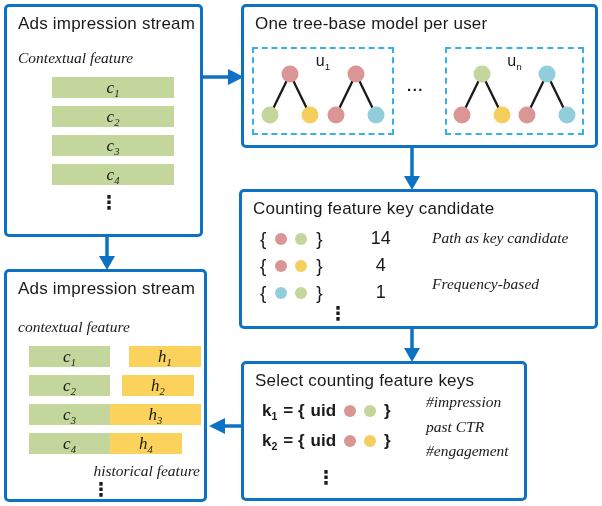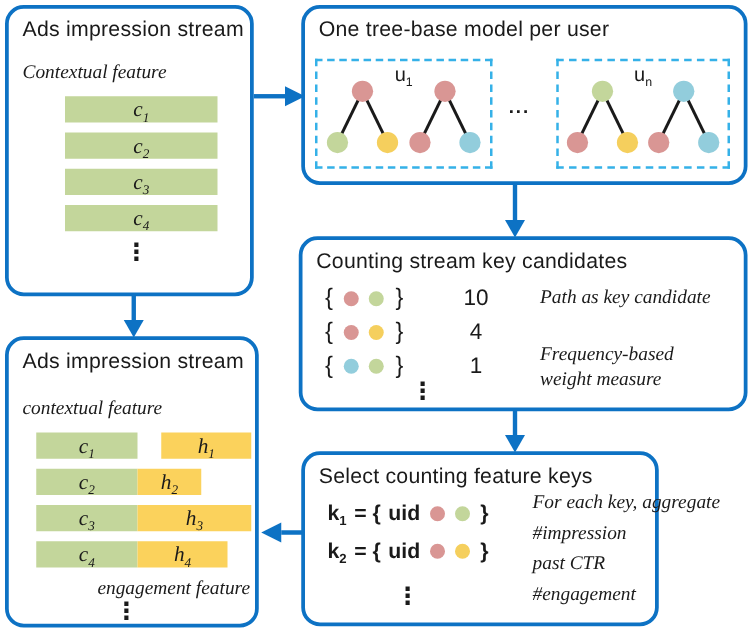--- a/index.html
+++ b/index.html
@@ -2,21 +2,21 @@
 <html style="--frame: #0d72c4; --dashed: #35b1e8; --node-red: #d99694; --node-green: #c3d69b; --node-yellow: #f5cf5d; --node-blue: #92cddc; --bar-green: #c3d69b; --bar-yellow: #fbd25c; --edge: #1a1a1a;"><head>
 <meta charset="utf-8">
 <style>
   html,body{margin:0;padding:0;}
   body{
     width:602px;height:506px;position:relative;background:#ffffff;
     font-family:"Liberation Sans",sans-serif;color:#1a1a1a;overflow:hidden;
   }
   .frame{
     position:absolute;background:#fff;border:3px solid var(--frame,#0d72c4);
-    border-radius:15px;box-sizing:border-box;
+    border-radius:5px;box-sizing:border-box;
   }
   .box-title{
     position:absolute;left:11px;top:7px;font-size:17px;letter-spacing:.2px;white-space:nowrap;
   }
   .serif-italic{
     font-family:"Liberation Serif",serif;font-style:italic;font-size:15.5px;white-space:nowrap;
   }
   sub{font-size:.62em;line-height:0;}
   
   .subtitle{position:absolute;left:11px;}
@@ -132,30 +132,30 @@
             <line x1="31" y1="11" x2="51" y2="52" stroke="#1a1a1a" stroke-width="2.3"></line>
             <circle cx="31" cy="11" r="8.5" fill="#92cddc"></circle>
             <circle cx="11" cy="52" r="8.5" fill="#d99694"></circle>
             <circle cx="51" cy="52" r="8.5" fill="#92cddc"></circle>
           </svg></span>
     </div>
   </div>
 </div>
 
 <div class="frame" style="left:239px;top:189px;width:359px;height:140px;">
-  <div class="box-title">Counting stream key candidates</div>
+  <div class="box-title">Counting feature key candidate</div>
   <div class="c-rows">
     <div class="c-row">
       <span class="brace">{</span>
       <span class="key-dots">
           <span class="dot" style="background: rgb(217, 150, 148);"></span>
           <span class="dot" style="background: rgb(195, 214, 155);"></span>
         </span>
       <span class="brace">}</span>
-      <span class="c-count">10</span>
+      <span class="c-count">14</span>
     </div>
     <div class="c-row">
       <span class="brace">{</span>
       <span class="key-dots">
           <span class="dot" style="background: rgb(217, 150, 148);"></span>
           <span class="dot" style="background: rgb(245, 207, 93);"></span>
         </span>
       <span class="brace">}</span>
       <span class="c-count">4</span>
     </div>
@@ -166,21 +166,20 @@
           <span class="dot" style="background: rgb(195, 214, 155);"></span>
         </span>
       <span class="brace">}</span>
       <span class="c-count">1</span>
     </div>
   </div>
   <div class="v-ellipsis" style="left:86px;top:112px;">⋮</div>
   <div class="note serif-italic" style="left:190px;top:36px;">Path as key candidate</div>
   <div class="note serif-italic" style="left:190px;top:82px;">
     <div>Frequency-based</div>
-    <div>weight measure</div>
   </div>
 </div>
 
 <div class="frame" style="left:241px;top:361px;width:286px;height:140px;">
   <div class="box-title">Select counting feature keys</div>
   <div class="k-rows">
     <div class="k-row">
       <span><span>k</span><sub>1</sub></span>
       <span>= {</span>
       <span>uid</span>
@@ -196,21 +195,20 @@
       <span>uid</span>
       <span class="key-dots">
           <span class="dot" style="background: rgb(217, 150, 148);"></span>
           <span class="dot" style="background: rgb(245, 207, 93);"></span>
         </span>
       <span>}</span>
     </div>
   </div>
   <div class="v-ellipsis" style="left:72px;top:104px;">⋮</div>
   <div class="note serif-italic" style="left:182px;top:26px;line-height:24.5px;">
-    <div>For each key,  aggregate</div>
     <div>#impression</div>
     <div>past CTR</div>
     <div>#engagement</div>
   </div>
 </div>
 
 <div class="frame" style="left:4px;top:269px;width:203px;height:233px;">
   <div class="box-title">Ads impression stream</div>
   <div class="subtitle serif-italic" style="top:46px;">contextual feature</div>
   <div class="bars" style="left:22px;top:74px;">
@@ -219,42 +217,42 @@
         <span><span>c</span><sub>1</sub></span>
       </div>
       <div class="bar bar-yellow" style="width:72px;margin-left:19px;">
         <span><span>h</span><sub>1</sub></span>
       </div>
     </div>
     <div class="bar-row">
       <div class="bar bar-green" style="width:81px;">
         <span><span>c</span><sub>2</sub></span>
       </div>
-      <div class="bar bar-yellow" style="width:51px;">
+      <div class="bar bar-yellow" style="width:72px;margin-left:12px;">
         <span><span>h</span><sub>2</sub></span>
       </div>
     </div>
     <div class="bar-row">
       <div class="bar bar-green" style="width:81px;">
         <span><span>c</span><sub>3</sub></span>
       </div>
       <div class="bar bar-yellow" style="width:91px;">
         <span><span>h</span><sub>3</sub></span>
       </div>
     </div>
     <div class="bar-row">
       <div class="bar bar-green" style="width:81px;">
         <span><span>c</span><sub>4</sub></span>
       </div>
       <div class="bar bar-yellow" style="width:72px;">
         <span><span>h</span><sub>4</sub></span>
       </div>
     </div>
   </div>
-  <div class="footer-note serif-italic" style="right:4px;top:190px;">engagement feature</div>
+  <div class="footer-note serif-italic" style="right:4px;top:190px;">historical feature</div>
   <div class="v-ellipsis" style="left:84px;top:208px;">⋮</div>
 </div>
 
 <svg class="arrow-layer" width="602" height="506" viewBox="0 0 602 506">
   <g>
     <line x1="203" y1="77" x2="228" y2="77" style="stroke:var(--frame,#0d72c4);stroke-width:3.5"></line>
     <polygon points="228,69 244,77 228,85" style="fill:var(--frame,#0d72c4)"></polygon>
   </g>
   <g>
     <line x1="412" y1="147" x2="412" y2="176" style="stroke:var(--frame,#0d72c4);stroke-width:3.5"></line>

